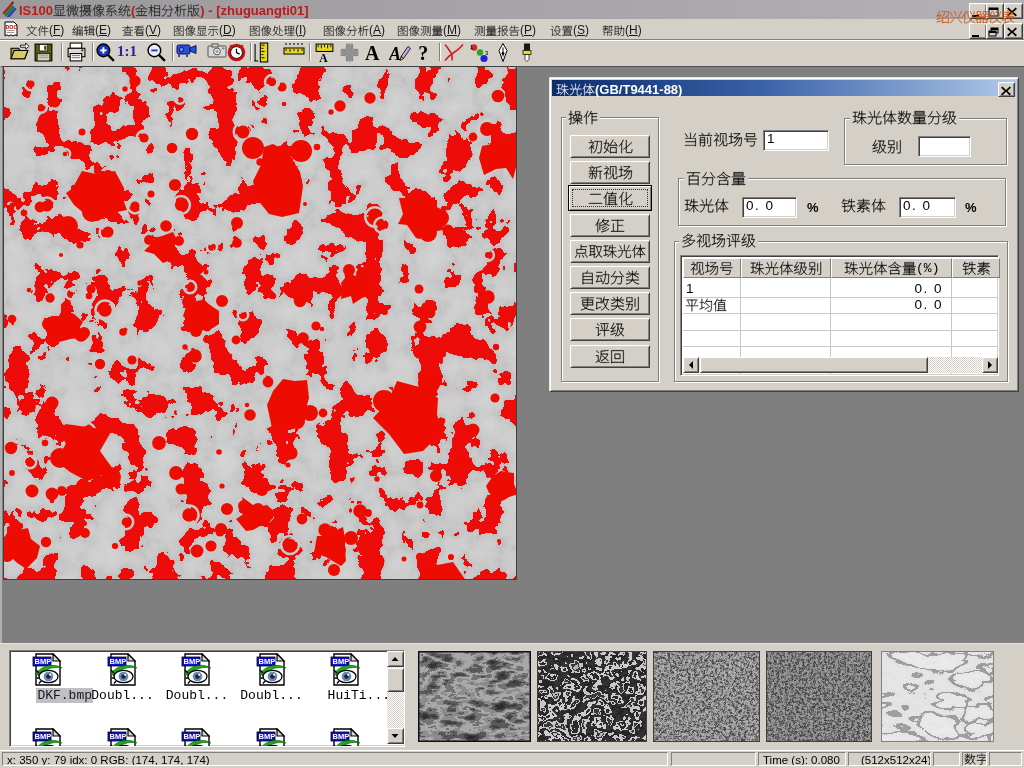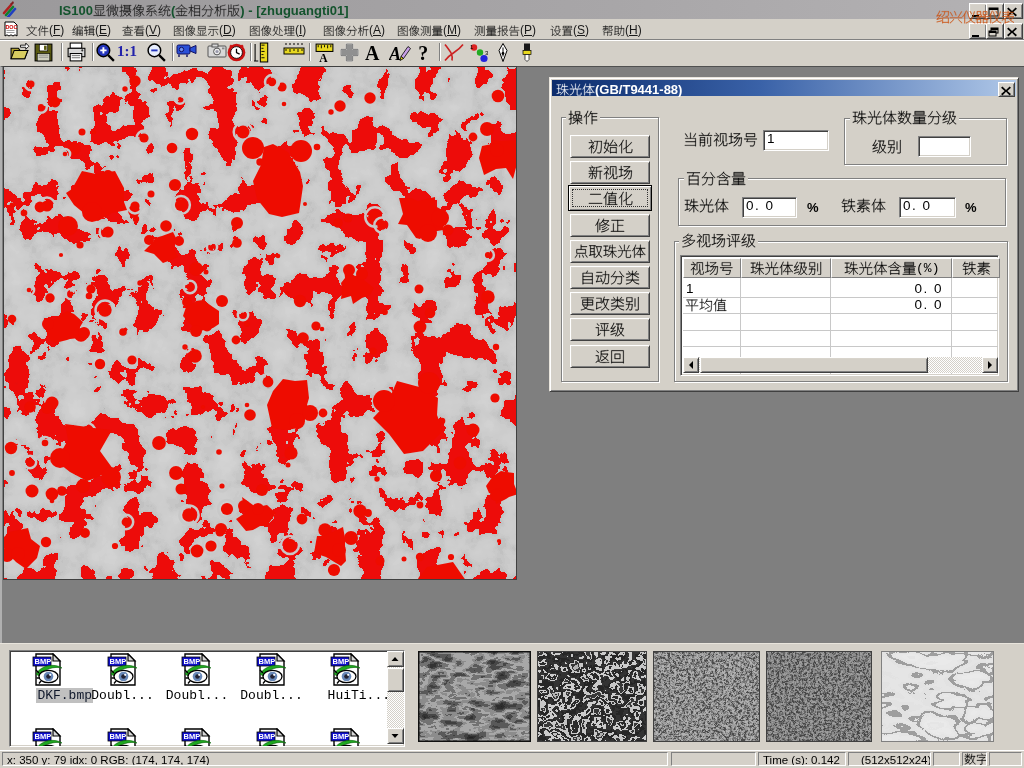--- a/index.html
+++ b/index.html
@@ -79,21 +79,21 @@
   </svg>
 <div style="position:absolute;left:0px;top:0px;width:1024px;height:19px;background:linear-gradient(90deg,#9b999b,#a8a6a8 60%,#b4b2b4);"></div>
 <svg style="position:absolute;left:2px;top:1px;width:16px;height:16px;" viewBox="0 0 16 16">
     <g stroke-linecap="round" stroke-width="2.6">
       <path d="M2 12 L9 4" stroke="#b02020"></path>
       <path d="M4 14 L11 6" stroke="#108030"></path>
       <path d="M6 16 L13 8" stroke="#2040c0"></path>
     </g>
     <path d="M8 3 l3 -3 1 2 -2 2z" fill="#802020"></path>
   </svg>
-<div style="position:absolute;left:19px;top:2.5px;font:bold 13px 'Liberation Sans',sans-serif;color:#14532d;white-space:nowrap;margin-left:40px;">IS100<svg style="vertical-align:-2px" width="78.0" height="13.0" viewBox="0 0 6000 1000" fill="#161616" stroke="#161616" stroke-width="20">
+<div style="position:absolute;left:19px;top:2.5px;font:bold 13px 'Liberation Sans',sans-serif;color:#b91c1c;white-space:nowrap;">IS100<svg style="vertical-align:-2px" width="78.0" height="13.0" viewBox="0 0 6000 1000" fill="#161616" stroke="#161616" stroke-width="20">
       <use href="#u663E" x="0"></use>
       <use href="#u5FAE" x="1000"></use>
       <use href="#u6444" x="2000"></use>
       <use href="#u50CF" x="3000"></use>
       <use href="#u7CFB" x="4000"></use>
       <use href="#u7EDF" x="5000"></use>
     </svg>(<svg style="vertical-align:-2px" width="65.0" height="13.0" viewBox="0 0 5000 1000" fill="#161616" stroke="#161616" stroke-width="20">
       <use href="#u91D1" x="0"></use>
       <use href="#u76F8" x="1000"></use>
       <use href="#u5206" x="2000"></use>
@@ -938,21 +938,21 @@
         <feFuncG type="discrete" tableValues="0.900 0.890 0.620 0.900 0.910 0.920 0.900 0.910 0.920 0.910"></feFuncG>
         <feFuncB type="discrete" tableValues="0.900 0.890 0.620 0.900 0.910 0.920 0.900 0.910 0.920 0.910"></feFuncB>
       </feComponentTransfer>
     </filter>
     <rect width="113" height="91" filter="url(#tf5)"></rect>
     <rect x="0.5" y="0.5" width="112" height="90" fill="none" stroke="#808080" stroke-width="1"></rect>
   </svg>
 <div style="position:absolute;left:0px;top:750px;width:1024px;height:18px;background:#d4d0c8;border-top:1px solid #fff;"></div>
 <div style="position:absolute;left:2px;top:752px;width:666px;height:14px;border:1px solid;border-color:#808080 #fff #fff #808080;box-sizing:border-box;padding:0 0 0 4px;line-height:12px;white-space:nowrap;overflow:hidden;"><span style="font:11.5px 'Liberation Sans',sans-serif;color:#000;">x: 350 y: 79 idx: 0 RGB: (174, 174, 174)</span></div>
 <div style="position:absolute;left:671px;top:752px;width:85px;height:14px;border:1px solid;border-color:#808080 #fff #fff #808080;box-sizing:border-box;padding:0 0 0 4px;line-height:12px;white-space:nowrap;overflow:hidden;"><span style="font:11.5px 'Liberation Sans',sans-serif;color:#000;"></span></div>
-<div style="position:absolute;left:758px;top:752px;width:88px;height:14px;border:1px solid;border-color:#808080 #fff #fff #808080;box-sizing:border-box;padding:0 0 0 4px;line-height:12px;white-space:nowrap;overflow:hidden;"><span style="font:11.5px 'Liberation Sans',sans-serif;color:#000;">Time (s): 0.142</span></div>
+<div style="position:absolute;left:758px;top:752px;width:88px;height:14px;border:1px solid;border-color:#808080 #fff #fff #808080;box-sizing:border-box;padding:0 0 0 4px;line-height:12px;white-space:nowrap;overflow:hidden;"><span style="font:11.5px 'Liberation Sans',sans-serif;color:#000;">Time (s): 0.080</span></div>
 <div style="position:absolute;left:848px;top:752px;width:83px;height:14px;border:1px solid;border-color:#808080 #fff #fff #808080;box-sizing:border-box;padding:0 0 0 4px;line-height:12px;white-space:nowrap;overflow:hidden;"><span style="font:11.5px 'Liberation Sans',sans-serif;color:#000;margin-left:8px;">(512x512x24)</span></div>
 <div style="position:absolute;left:933px;top:752px;width:27px;height:14px;border:1px solid;border-color:#808080 #fff #fff #808080;box-sizing:border-box;padding:0 0 0 4px;line-height:12px;white-space:nowrap;overflow:hidden;"><span style="font:11.5px 'Liberation Sans',sans-serif;color:#000;"></span></div>
 <div style="position:absolute;left:962px;top:752px;width:25px;height:14px;border:1px solid;border-color:#808080 #fff #fff #808080;box-sizing:border-box;padding:0 0 0 4px;line-height:12px;white-space:nowrap;overflow:hidden;"><svg style="margin-left:-3px;margin-top:0px" width="24.0" height="12.0" viewBox="0 0 2000 1000" fill="#000" stroke="#000" stroke-width="22">
       <use href="#u6570" x="0"></use>
       <use href="#u5B57" x="1000"></use>
     </svg></div>
 <div style="position:absolute;left:989px;top:752px;width:33px;height:14px;border:1px solid;border-color:#808080 #fff #fff #808080;box-sizing:border-box;padding:0 0 0 4px;line-height:12px;white-space:nowrap;overflow:hidden;"><span style="font:11.5px 'Liberation Sans',sans-serif;color:#000;"></span></div>
 <div style="position:absolute;left:936px;top:10px;z-index:50;opacity:0.95;"><svg style="" width="78.1" height="14.0" viewBox="0 0 5580 1000" fill="#cc5415" stroke="#cc5415" stroke-width="30">
       <use href="#u7ECD" x="0"></use>
       <use href="#u5174" x="930"></use>

